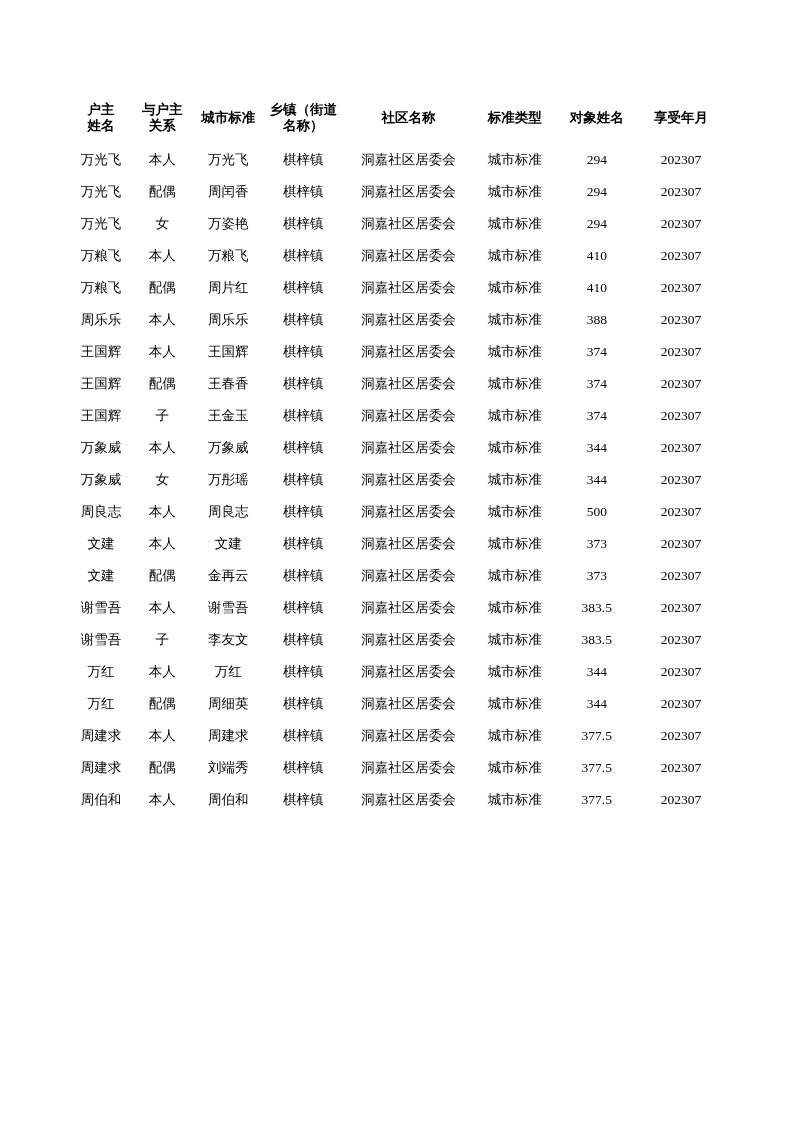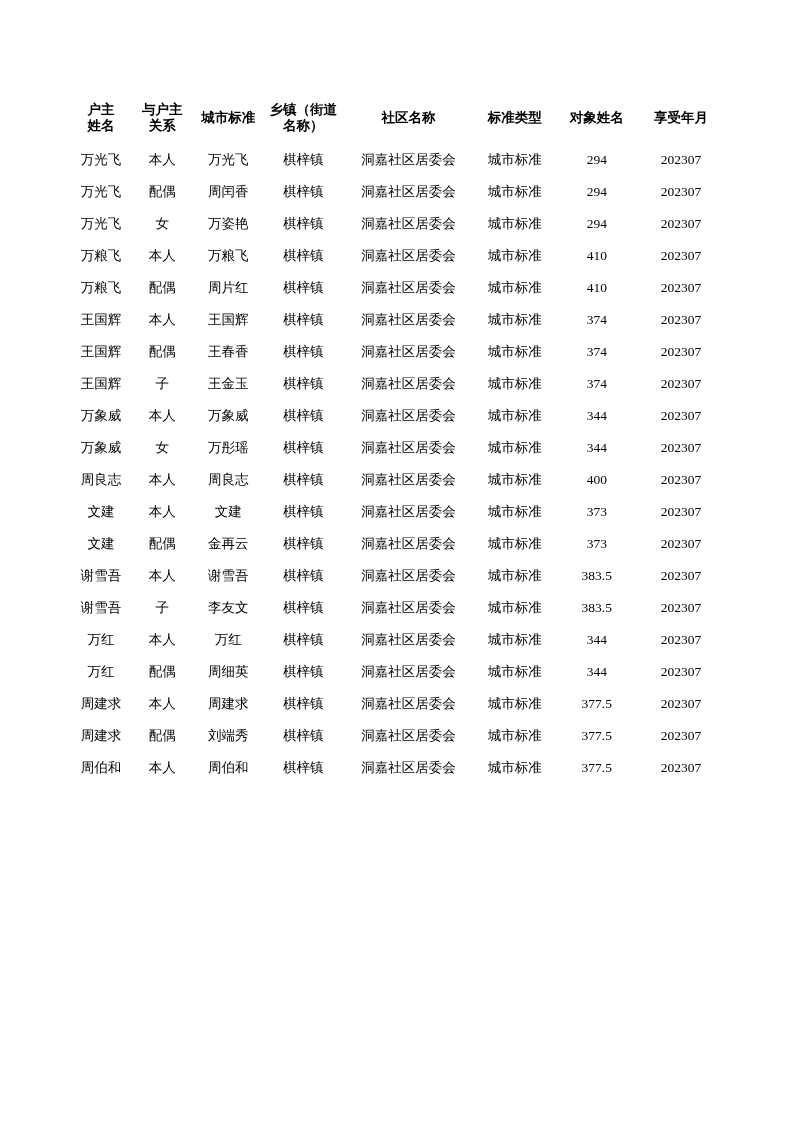--- a/index.html
+++ b/index.html
@@ -139,20 +139,30 @@
           <td>万粮飞</td>
           <td>配偶</td>
           <td>周片红</td>
           <td>棋梓镇</td>
           <td>洞嘉社区居委会</td>
           <td>城市标准</td>
           <td class="num">410</td>
           <td class="num">202307</td>
         </tr>
         <tr>
+          <td>周乐乐</td>
+          <td>本人</td>
+          <td>周乐乐</td>
+          <td>棋梓镇</td>
+          <td>洞嘉社区居委会</td>
+          <td>城市标准</td>
+          <td class="num">388</td>
+          <td class="num">202307</td>
+        </tr>
+        <tr>
           <td>王国辉</td>
           <td>本人</td>
           <td>王国辉</td>
           <td>棋梓镇</td>
           <td>洞嘉社区居委会</td>
           <td>城市标准</td>
           <td class="num">374</td>
           <td class="num">202307</td>
         </tr>
         <tr>
@@ -195,21 +205,21 @@
           <td class="num">344</td>
           <td class="num">202307</td>
         </tr>
         <tr>
           <td>周良志</td>
           <td>本人</td>
           <td>周良志</td>
           <td>棋梓镇</td>
           <td>洞嘉社区居委会</td>
           <td>城市标准</td>
-          <td class="num">400</td>
+          <td class="num">500</td>
           <td class="num">202307</td>
         </tr>
         <tr>
           <td>文建</td>
           <td>本人</td>
           <td>文建</td>
           <td>棋梓镇</td>
           <td>洞嘉社区居委会</td>
           <td>城市标准</td>
           <td class="num">373</td>

